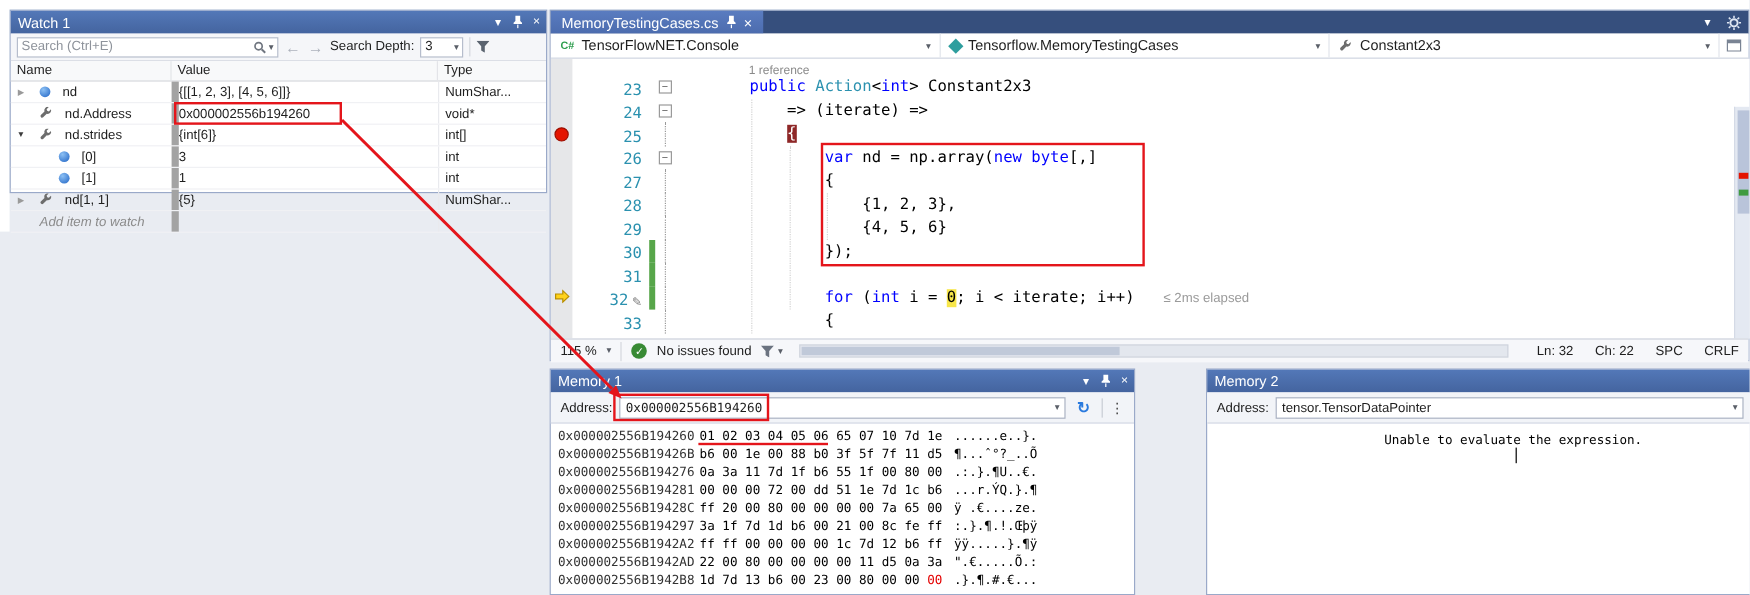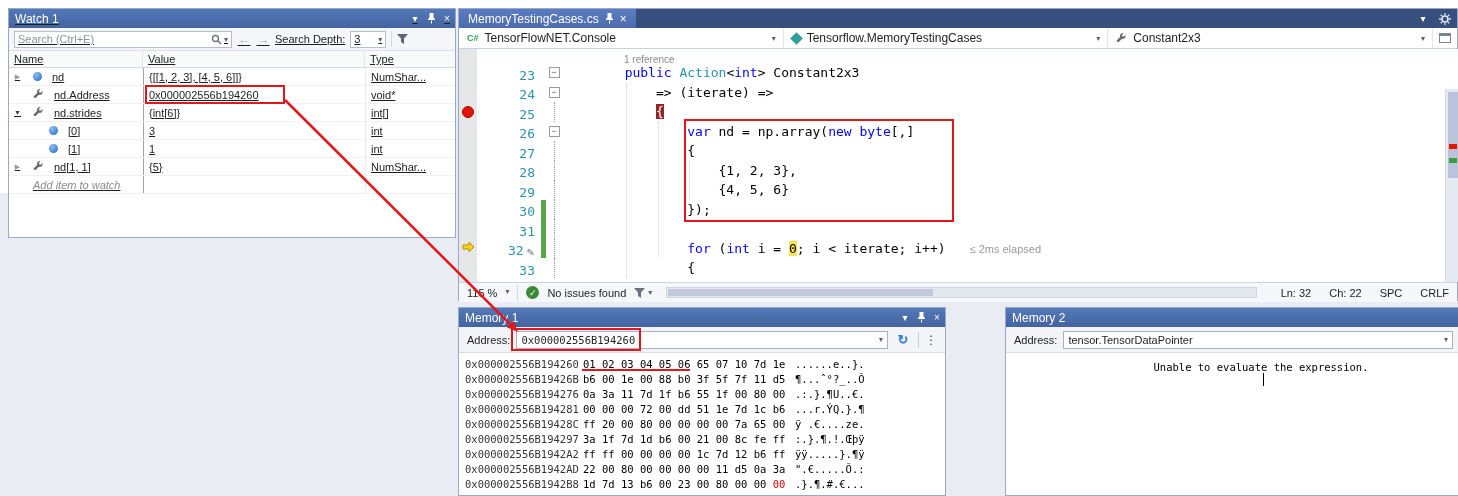--- a/index.html
+++ b/index.html
@@ -18,41 +18,41 @@
   .panel { position:absolute; border:1px solid #9aa9c9; background:#fff; }
   .phead {
     height:19px; display:flex; align-items:center; padding-left:6px;
     background:linear-gradient(#5378b8,#44649f); color:#fff; font-size:12px;
   }
   .phead .title { flex:1; white-space:nowrap; }
   .hicon { width:16px; height:15px; display:flex; align-items:center; justify-content:center;
            color:#fff; font-size:10px; cursor:default; }
 
   
-  #watch { left:8px; top:8px; width:448px; height:230px;text-decoration:underline; }
+  #watch { left:8px; top:8px; width:448px; height:153px; }
   .wsearchrow { height:23px; background:#f5f6f9; border-bottom:1px solid #dcdfe6;
                 display:flex; align-items:center; padding:0 5px; gap:5px; }
   .wsearchbox { width:218px; height:17px; background:#fff; border:1px solid #b6bdcc;
                 display:flex; align-items:center; padding:0 3px; gap:2px; }
   .wsearchbox input { flex:1; border:none; outline:none; font-size:11px; color:#333;
                       font-family:"Liberation Sans",sans-serif; background:transparent; }
   .wsearchbox input::placeholder { color:#8e939b; }
   .navarrow { color:#adb2bc; font-size:13px; width:14px; text-align:center; }
   .depthbox { width:36px; height:17px; border:1px solid #b6bdcc; background:#fff;
               display:flex; align-items:center; justify-content:space-between; padding:0 3px; }
   .caret { color:#5a5f68; font-size:8px; }
   .wsep { width:1px; height:16px; background:#d4d7de; }
   .wcolhead { height:17px; display:flex; background:#f8f9fa; border-bottom:1px solid #d8dade;
               font-size:11px; color:#1e1e1e; }
   .wch { padding-left:5px; line-height:16px; border-right:1px solid #e3e4e8; }
   .wch.c1 { width:134px; } .wch.c2 { width:222px; } .wch.c3 { flex:1; border-right:none; }
   .wrow { height:18px; display:flex; border-bottom:1px solid #f0f1f4; font-size:11px; }
   .wc { display:flex; align-items:center; overflow:hidden; white-space:nowrap; }
   .wname { width:134px; gap:10px; }
-  .wvalue { width:222px; border-left:1px solid #a3a3a3; padding-left:5px; }
+  .wvalue { width:222px; border-left:6px solid #a3a3a3; }
   .wtype  { flex:1; border-left:1px solid #e9eaee; padding-left:5px; }
   .wexp { width:11px; text-align:center; display:inline-block; }
   .wexp.col { color:#9a9a9a; font-size:7px; }
   .wexp.exp { color:#3c3c3c; font-size:7px; }
   .wicon-field { width:9px; height:9px; border-radius:50%;
                  background:radial-gradient(circle at 35% 30%, #8cc0f4, #1f63c4); display:inline-block; }
   .wicon-prop { display:inline-flex; width:11px; height:11px; }
   .wtext.muted { color:#8b8b8b; font-style:italic; }
 
   

